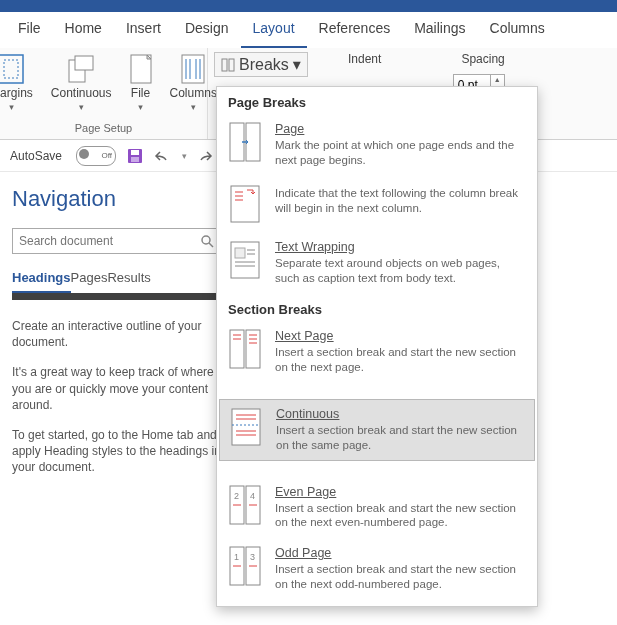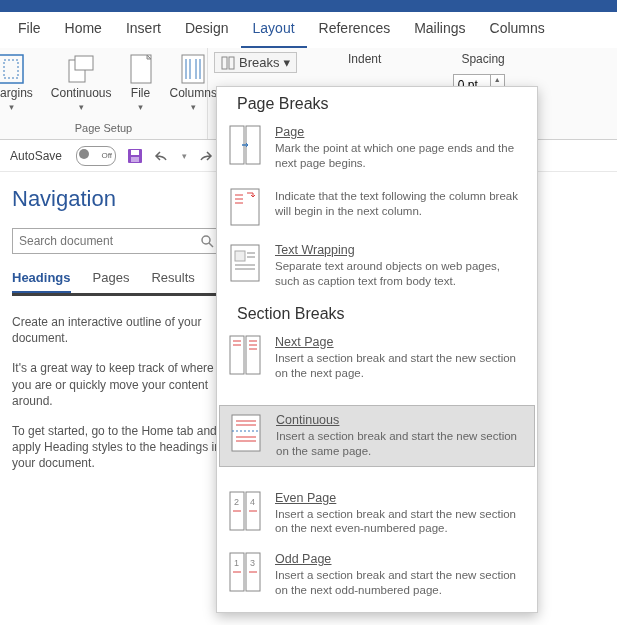--- a/index.html
+++ b/index.html
@@ -9,46 +9,46 @@
   .menu-item { padding: 8px 12px; cursor: pointer; color: #444; font-size: 14px; }
   .menu-item.active { color: #2b579a; border-bottom: 2px solid #2b579a; }
   .ribbon { display: flex; height: 92px; border-bottom: 1px solid #d0d0d0; background: #fafafa; position: relative; }
   .ribbon-group { display: flex; flex-direction: column; align-items: center; padding: 4px 8px 2px; border-right: 1px solid #e0e0e0; }
   .ribbon-buttons { display: flex; align-items: flex-start; gap: 10px; flex: 1; }
   .rb-big { display: flex; flex-direction: column; align-items: center; gap: 2px; cursor: pointer; padding: 2px 4px; }
   .rb-big .rb-label { font-size: 12px; color: #444; }
   .rb-big .chev { font-size: 9px; color: #666; }
   .group-caption { font-size: 11px; color: #666; margin-top: auto; padding-bottom: 3px; }
   .ribbon-breaks { display: flex; flex-direction: column; padding: 4px 6px; gap: 4px; }
-  .breaks-btn { display: flex; align-items: center; gap: 4px; padding: 2px 6px; border: 1px solid #c4c4c4; background: #f5f5f5; cursor: pointer; font-size: 13px; color: #444; }
+  .breaks-btn { display: flex; align-items: center; gap: 4px; padding: 2px 6px; border: 1px solid #c4c4c4; background: #f5f5f5; cursor: pointer; font-size: 16px; color: #444; }
   .indent-spacing { display: flex; flex-direction: column; padding: 4px 8px; position: absolute; left: 340px; top: 0; height: 100%; }
   .is-header { display: flex; gap: 80px; font-size: 12px; color: #444; margin-bottom: 8px; }
   .spinner-row { display: flex; align-items: center; justify-content: flex-end; gap: 4px; margin-bottom: 4px; margin-left: auto; }
   .spinner { display: flex; align-items: center; border: 1px solid #aaa; background: #fff; height: 22px; }
   .spinner input { border: none; width: 36px; padding: 2px 4px; font-size: 12px; outline: none; }
   .spinner .arrows { display: flex; flex-direction: column; border-left: 1px solid #aaa; }
   .spinner .arrows span { font-size: 7px; line-height: 8px; padding: 1px 3px; cursor: pointer; color: #666; }
   .qat { display: flex; align-items: center; height: 32px; padding: 0 10px; gap: 10px; background: #fff; border-bottom: 1px solid #e8e8e8; }
   .qat-label { font-size: 12px; color: #444; }
   .toggle { display: inline-flex; align-items: center; border: 1px solid #999; border-radius: 9px; height: 20px; width: 40px; position: relative; margin-left: 4px; justify-content: flex-end; padding-right: 3px;}
   .toggle-knob { width: 10px; height: 10px; background: #888; border-radius: 50%; position: absolute; left: 2px; top: 2px; }
   .toggle-text { font-size: 8px; color: #666; }
   .qat-icon { cursor: pointer; }
   .nav-panel { padding: 14px 12px; background: #fff; width: 240px; }
   .nav-title { font-size: 22px; color: #2b579a; margin-bottom: 16px; }
   .search-box { display: flex; align-items: center; border: 1px solid #aaa; height: 26px; padding: 0 6px; margin-bottom: 16px; }
   .search-box input { border: none; flex: 1; outline: none; font-size: 12px; color: #666; }
-  .nav-tabs { display: flex; gap: 22px; border-bottom: 3px solid #404040; margin-bottom: 18px; }
+  .nav-tabs { display: flex; border-bottom: 7px solid #404040; margin-bottom: 18px; }
   .nav-tab { font-size: 13px; color: #555; padding-bottom: 6px; cursor: pointer; }
   .nav-tab.active { color: #2b579a; border-bottom: 2px solid #2b579a; font-weight: 600; }
   .nav-body p { font-size: 12px; color: #555; margin-bottom: 14px; line-height: 1.35; }
   .content-area { display: flex; }
   
   .dropdown { position: absolute; left: 216px; top: 86px; width: 322px; background: #fff; border: 1px solid #ccc; box-shadow: 0 4px 12px rgba(0,0,0,0.25); z-index: 100; padding-bottom: 6px; }
-  .dd-section { padding: 8px 20px 4px; font-weight: 400; font-size: 16px; color: #333; }
+  .dd-section { padding: 8px 11px 4px; font-weight: 700; font-size: 13px; color: #333; }
   .dd-item { display: flex; align-items: flex-start; gap: 14px; padding: 8px 12px; cursor: pointer; }
   .dd-item.highlight { background: #e0e0e0; border: 1px solid #b8b8b8; margin: 16px 2px; padding: 7px 10px; }
   .dd-icon { width: 32px; height: 40px; flex-shrink: 0; display: flex; align-items: center; justify-content: center; }
   .dd-text { flex: 1; }
   .dd-title { font-size: 12.5px; color: #555; text-decoration: underline; }
   .dd-desc { font-size: 11.5px; color: #666; margin-top: 2px; line-height: 1.3; }
   svg { display: block; }
 </style>
 </head>
 <body>

